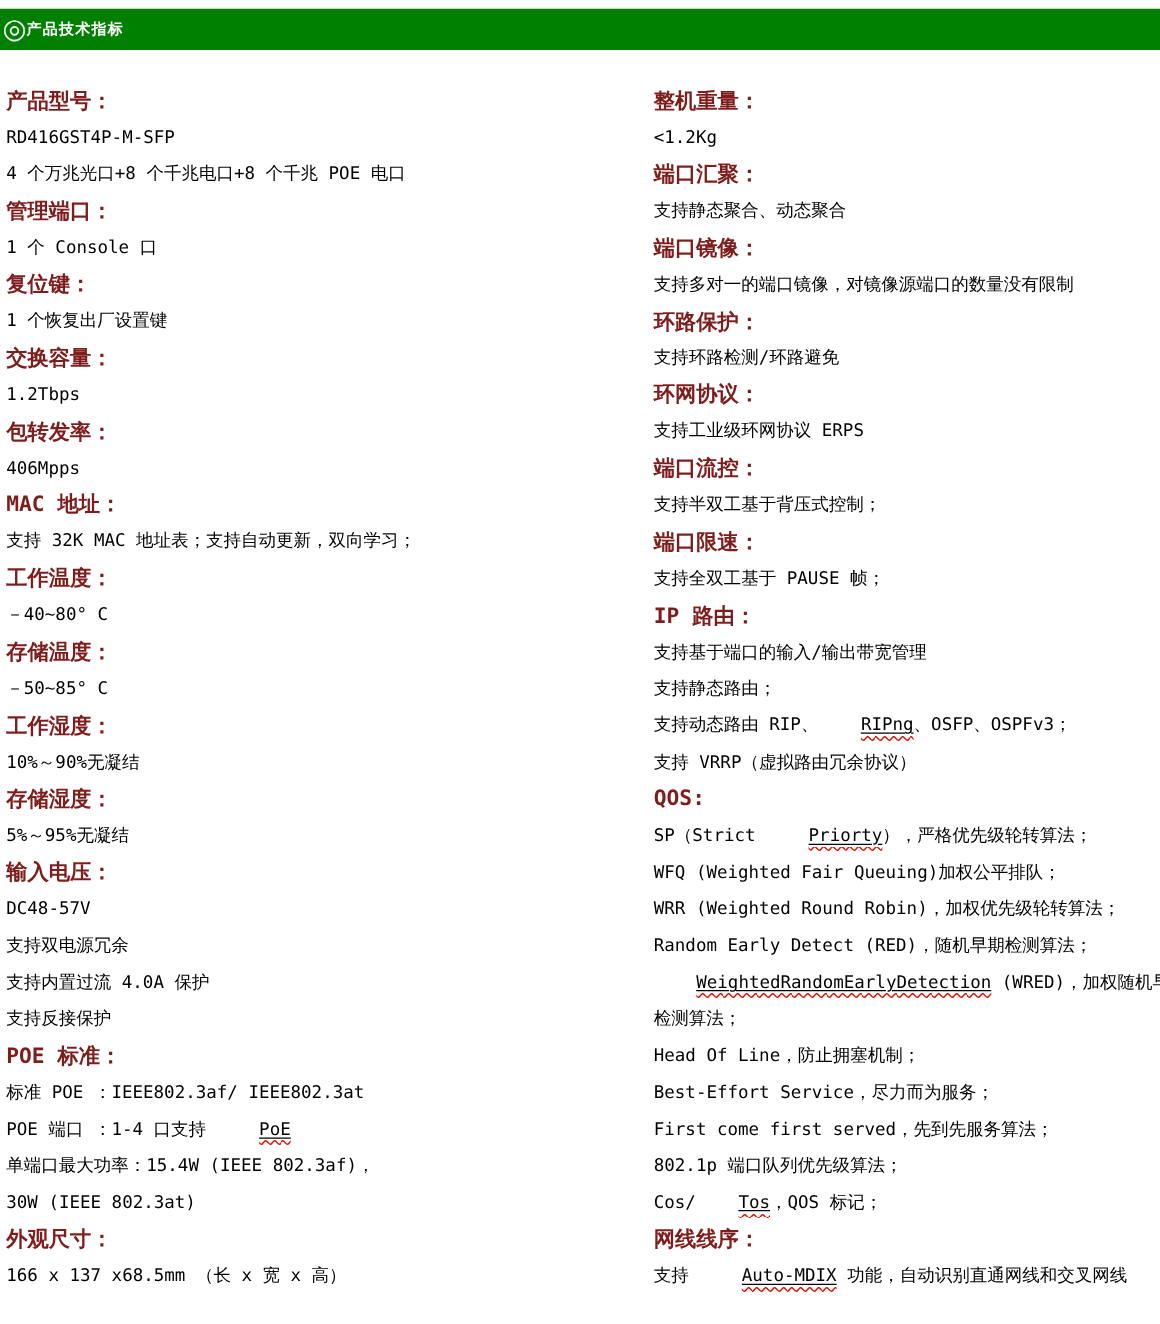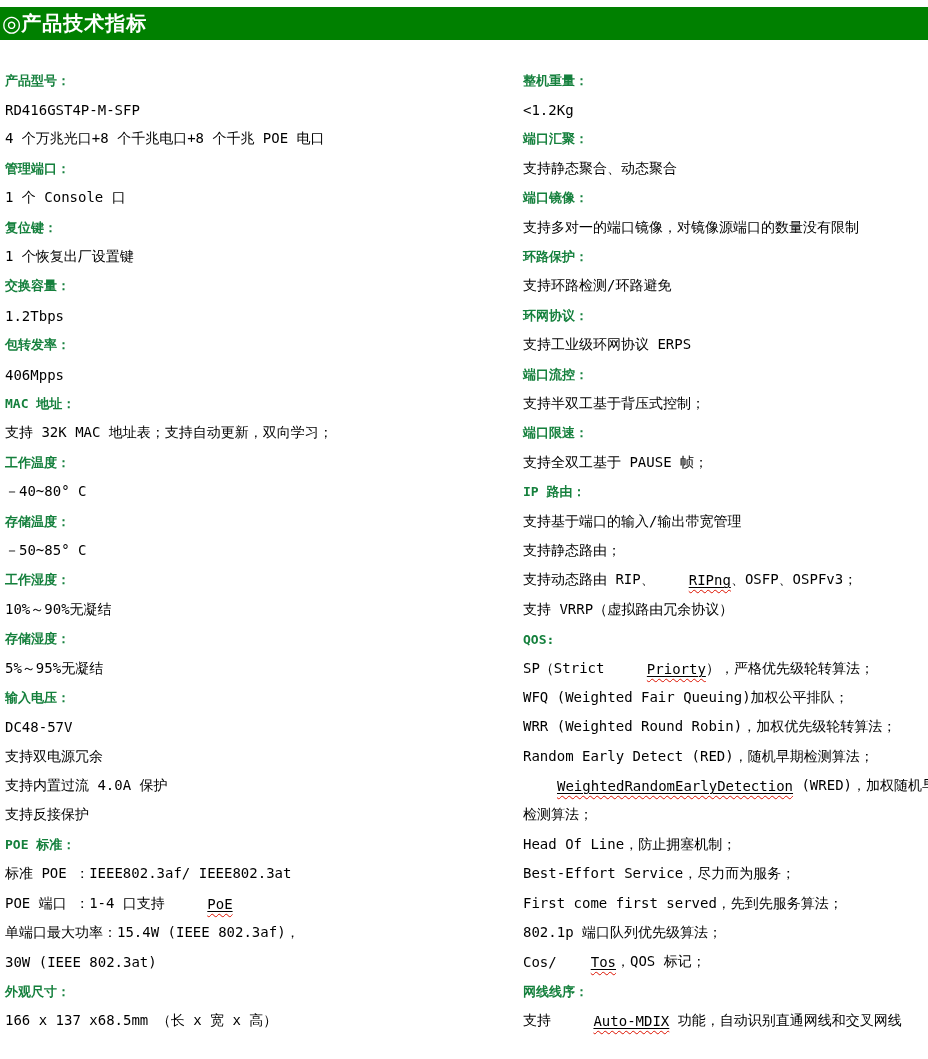--- a/index.html
+++ b/index.html
@@ -11,32 +11,32 @@
   .header-bar{
     position:absolute;top:7px;left:0;width:928px;height:33px;
     background:#008000;display:flex;align-items:center;box-sizing:border-box;
     padding-left:2px;
   }
   .header-icon{
     color:#ffffff;font-size:22px;font-weight:bold;line-height:1;
     font-family:"DejaVu Sans",sans-serif;
   }
   .header-title{
-    color:#ffffff;font-size:20px;font-weight:bold;letter-spacing:1px;
+    color:#ffffff;font-size:12px;font-weight:bold;letter-spacing:1px;
     font-family:"DejaVu Sans",sans-serif;
   }
   .col{position:absolute;top:66px;}
   .col-left{left:5px;width:480px;}
   .col-right{left:523px;width:404px;}
   .line{
     height:29.4px;display:flex;align-items:center;
     white-space:pre;font-size:14px;
   }
   .line.heading{
-    color:#15803d;font-weight:bold;font-size:13px;
+    color:#7f1d1d;font-weight:bold;font-size:17px;
   }
   .u{
     text-decoration:underline solid #000000 1px;
     text-underline-offset:2px;
     margin-left:34px;
   }
   .sq{
     text-decoration:underline wavy #dd1100 1px;
     text-underline-offset:4px;
   }

